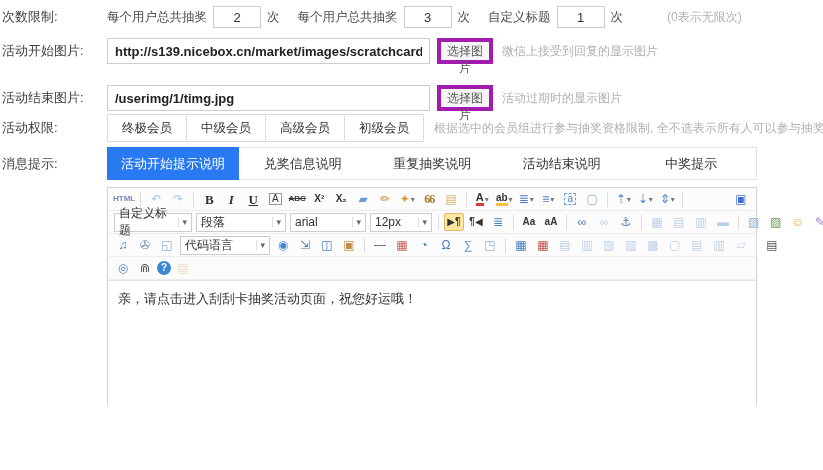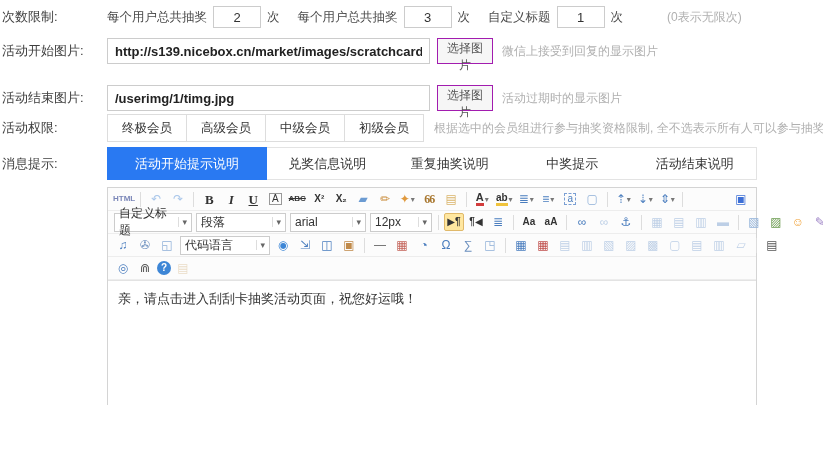--- a/index.html
+++ b/index.html
@@ -19,33 +19,33 @@
   .limits-wrap{display:flex;align-items:center;}
   .limit-field{display:flex;align-items:center;margin-right:18px;}
   .lf-label{font-size:12.5px;color:#4a4a4a;margin-right:6px;white-space:nowrap;}
   .lf-input{width:48px;height:22px;border:1px solid #ccc;text-align:center;font-size:13px;color:#333;outline:none;box-sizing:border-box;font-family:inherit;}
   .lf-unit{font-size:12.5px;color:#4a4a4a;margin-left:6px;white-space:nowrap;}
   .hint{font-size:12px;color:#b0b0b0;white-space:nowrap;}
   .limits-hint{margin-left:26px;}
 
   
   .url-input{width:323px;height:26px;border:1px solid #ccc;padding:0 7px;font-size:13px;color:#222;font-weight:600;outline:none;box-sizing:border-box;font-family:inherit;}
-  .pick-btn{margin-left:7px;width:56px;height:26px;background:#f6f6f6;border:1px solid #a21caf;font-size:12px;color:#555;cursor:pointer;font-family:inherit;}
+  .pick-btn{margin-left:7px;width:56px;height:26px;background:#f6f6f6;border:4px solid #a21caf;font-size:12px;color:#555;cursor:pointer;font-family:inherit;}
   .img-hint{margin-left:9px;}
 
   
   .perm-wrap{display:flex;}
   .perm-btn{height:28px;padding:0 14px;background:#fff;border:1px solid #ddd;margin-left:-1px;font-size:12.5px;color:#333;cursor:pointer;font-family:inherit;white-space:nowrap;}
   .perm-btn:first-child{margin-left:0;}
   .perm-hint{margin-left:10px;}
 
   
   .tabs{position:absolute;left:107px;top:0;width:650px;height:33px;border:1px solid #e3e3e3;box-sizing:border-box;display:flex;background:#fff;}
   .tab{flex:1;display:flex;align-items:center;justify-content:center;font-size:13px;color:#333;cursor:pointer;}
-  .tab.active{background:#2979f2;color:#fff;margin:-1px;padding:15px;flex:none;width:130px;}
+  .tab.active{background:#2979f2;color:#fff;margin:-1px;padding:1px;flex:none;width:130px;}
 
   
   .editor{position:absolute;left:107px;top:187px;width:650px;height:218px;border:1px solid #d4d4d4;box-sizing:border-box;background:#fff;}
   .tb-row{display:flex;align-items:center;height:22px;padding:0 4px;border-bottom:1px solid #ededed;background:#fcfcfc;}
   .tb-sep{width:1px;height:15px;background:#ddd;margin:0 4px;flex:none;}
   .tb-spacer{flex:1;}
   .tb-icon{display:inline-flex;align-items:center;justify-content:center;min-width:20px;height:18px;margin:0 1px;border-radius:2px;font-size:12px;cursor:pointer;flex:none;box-sizing:border-box;}
   .tb-icon .g{line-height:1;color:#4a7dbe;}
   .tb-icon .car{font-size:8px;color:#777;margin-left:1px;}
   .tb-icon.disabled{opacity:.35;cursor:default;}
@@ -119,46 +119,46 @@
       <span class="hint img-hint">活动过期时的显示图片</span>
     </div>
   </div>
 
   <div class="form-row" id="row-perm">
     <span class="row-label">活动权限:</span>
     <div class="row-content">
       <div class="perm-wrap">
 
       <button class="perm-btn"><span>终极会员</span></button>
+          <button class="perm-btn"><span>中级会员</span></button>
           <button class="perm-btn"><span>高级会员</span></button>
-          <button class="perm-btn"><span>中级会员</span></button>
           <button class="perm-btn"><span>初级会员</span></button>
         </div>
       <span class="hint perm-hint">根据选中的会员组进行参与抽奖资格限制, 全不选表示所有人可以参与抽奖</span>
     </div>
   </div>
 
   <div class="form-row" id="row-tabs">
     <span class="row-label">消息提示:</span>
     <div class="tabs">
 
     <div class="tab active">
           <span class="tab-text">活动开始提示说明</span>
         </div>
         <div class="tab">
           <span class="tab-text">兑奖信息说明</span>
         </div>
         <div class="tab">
           <span class="tab-text">重复抽奖说明</span>
         </div>
         <div class="tab">
+          <span class="tab-text">活动结束说明</span>
+        </div>
+        <div class="tab">
           <span class="tab-text">中奖提示</span>
-        </div>
-        <div class="tab">
-          <span class="tab-text">活动结束说明</span>
         </div>
       </div>
   </div>
 
   <div class="editor">
     <div id="editor-toolbar">
         <div class="tb-row">
           <span class="tb-icon txt">
             <span class="g">HTML</span>
           </span>

